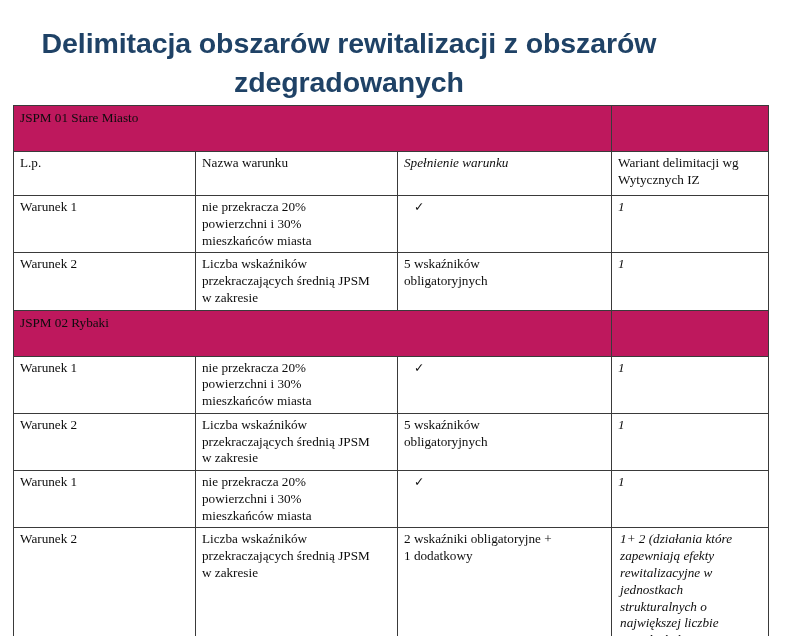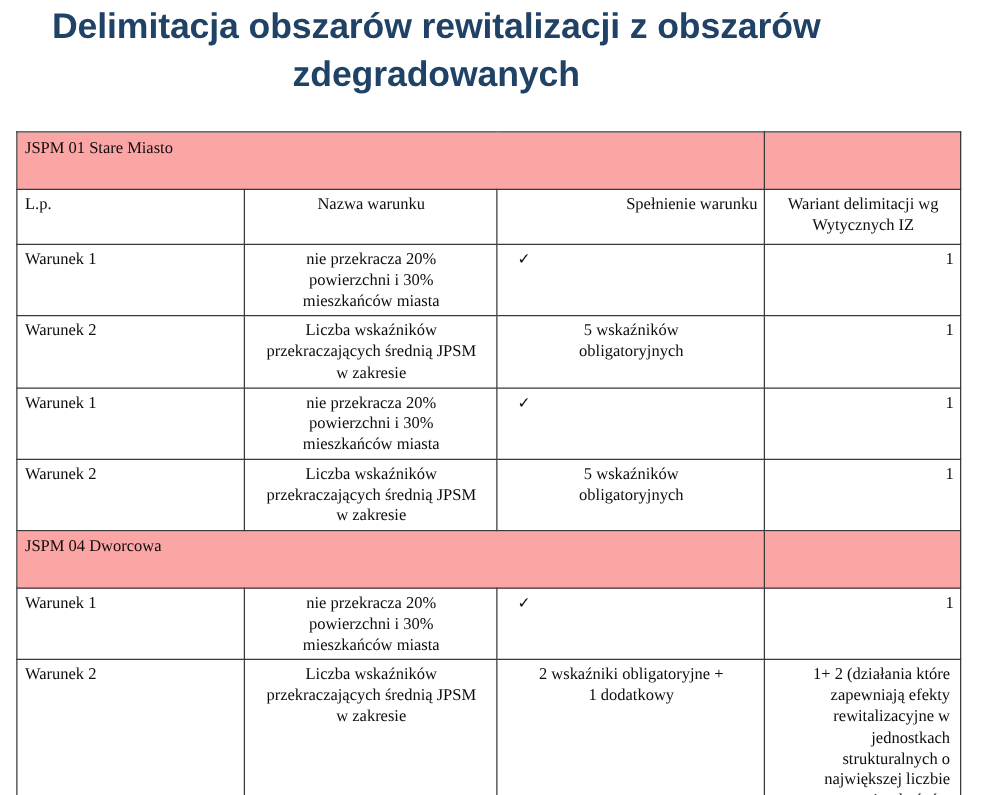--- a/index.html
+++ b/index.html
@@ -13,21 +13,21 @@
     background: #ffffff;
     font-family: "Liberation Serif", "DejaVu Serif", serif;
     overflow: hidden;
     position: relative;
   }
 
   
   .slide-title {
     position: absolute;
     left: 0;
-    top: 2px;
+    top: 24px;
     width: 698px;
     text-align: center;
     color: #1f4266;
     font-family: "Liberation Sans", "DejaVu Sans", sans-serif;
     font-size: 28.5px;
     font-weight: 600;
     line-height: 1.38;
     letter-spacing: -0.1px;
     white-space: pre-line;
   }
@@ -55,38 +55,38 @@
   }
 
   
   col.c1 { width: 182px; }
   col.c2 { width: 202px; }
   col.c3 { width: 214px; }
   col.c4 { width: 157px; }
 
   
   tr.section-row td {
-    background: #fca5a5;
+    background: #be185d;
     height: 38px;
   }
   tr.section-row td.sec-label {
     font-size: 13.2px;
     padding-top: 4px;
   }
 
   tr.colhead-row td {
     height: 37px;
   }
 
   tr.data-row td { }
 
   
-  .ctr     { text-align: right; }
+  .ctr     { text-align: left; font-style: italic; }
   .lft     { text-align: left; }
-  .indent  { padding-left: 10px; text-align: center; }
+  .indent  { padding-left: 10px; }
 
   .check {
     font-size: 12.5px;
     padding-left: 10px;
     display: inline-block;
   }
 
   
   .h-52 { height: 49px; margin-left: 25px; }
   .h-50 { height: 47px; }
@@ -128,40 +128,40 @@
         </tr>
         <tr class="data-row">
           <td class="lft h-50">Warunek 2</td>
           <td class="lft indent" style="white-space: pre-line;">Liczba wskaźników
 przekraczających średnią JPSM
 w zakresie</td>
           <td class="lft indent" style="white-space: pre-line;">5 wskaźników
 obligatoryjnych</td>
           <td class="ctr">1</td>
         </tr>
+        <tr class="section-row">
+          <td class="sec-label lft" colspan="3">JSPM 02 Rybaki</td>
+          <td></td>
+        </tr>
         <tr class="data-row">
           <td class="lft h-52">Warunek 1</td>
           <td class="lft indent" style="white-space: pre-line;">nie przekracza 20%
 powierzchni i 30%
 mieszkańców miasta</td>
           <td class="lft"><span class="check">✓</span></td>
           <td class="ctr">1</td>
         </tr>
         <tr class="data-row">
           <td class="lft h-50">Warunek 2</td>
           <td class="lft indent" style="white-space: pre-line;">Liczba wskaźników
 przekraczających średnią JPSM
 w zakresie</td>
           <td class="lft indent" style="white-space: pre-line;">5 wskaźników
 obligatoryjnych</td>
           <td class="ctr">1</td>
-        </tr>
-        <tr class="section-row">
-          <td class="sec-label lft" colspan="3">JSPM 04 Dworcowa</td>
-          <td></td>
         </tr>
         <tr class="data-row">
           <td class="lft h-52">Warunek 1</td>
           <td class="lft indent" style="white-space: pre-line;">nie przekracza 20%
 powierzchni i 30%
 mieszkańców miasta</td>
           <td class="lft"><span class="check">✓</span></td>
           <td class="ctr">1</td>
         </tr>
         <tr class="data-row">

